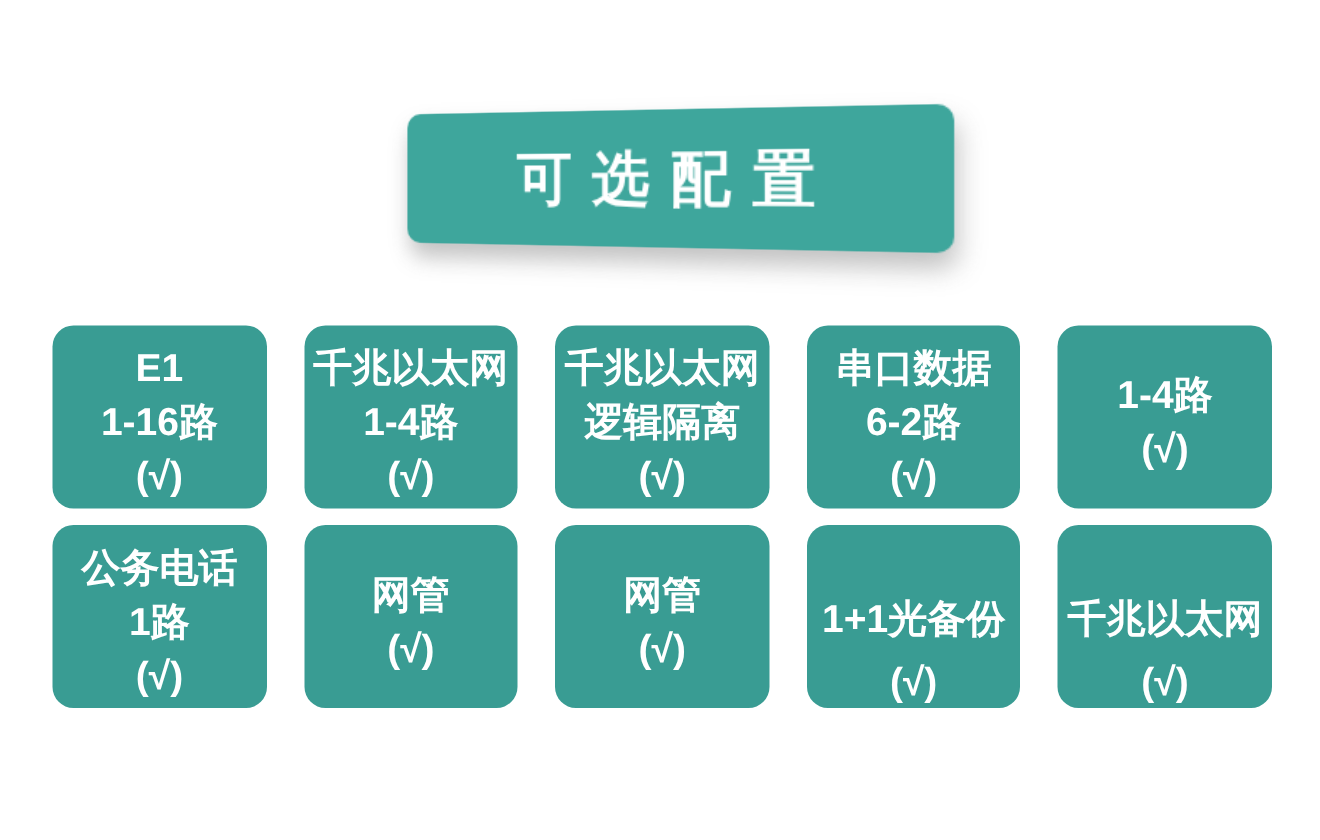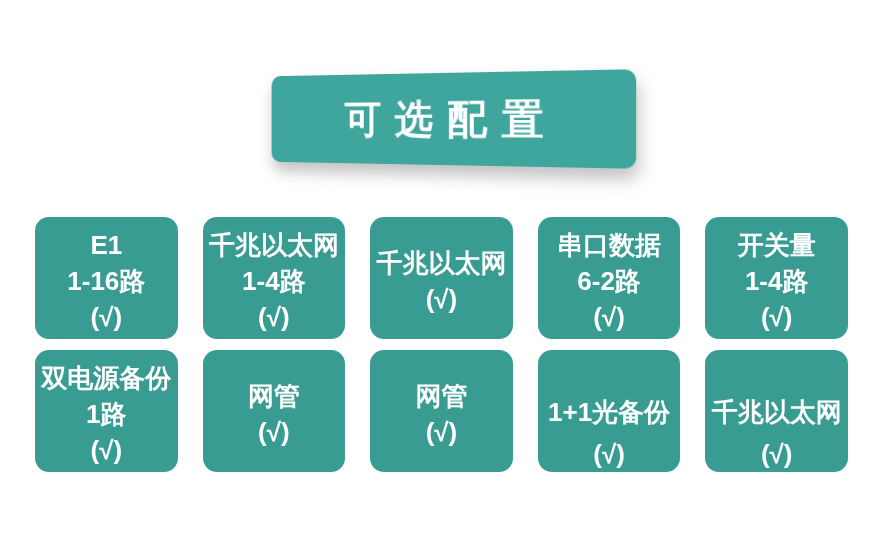--- a/index.html
+++ b/index.html
@@ -99,42 +99,42 @@
         <div class="card">
           <div class="lines">
             <div class="line">千兆以太网</div>
             <div class="line">1-4路</div>
             <div class="line">(√)</div>
           </div>
         </div>
         <div class="card">
           <div class="lines">
             <div class="line">千兆以太网</div>
+            <div class="line">逻辑隔离</div>
             <div class="line">(√)</div>
           </div>
         </div>
         <div class="card">
           <div class="lines">
             <div class="line">串口数据</div>
             <div class="line">6-2路</div>
             <div class="line">(√)</div>
           </div>
         </div>
         <div class="card">
           <div class="lines">
-            <div class="line">开关量</div>
             <div class="line">1-4路</div>
             <div class="line">(√)</div>
           </div>
         </div>
       </div>
       <div class="row">
         <div class="card">
           <div class="lines">
-            <div class="line">双电源备份</div>
+            <div class="line">公务电话</div>
             <div class="line">1路</div>
             <div class="line">(√)</div>
           </div>
         </div>
         <div class="card">
           <div class="lines">
             <div class="line">网管</div>
             <div class="line">(√)</div>
           </div>
         </div>

